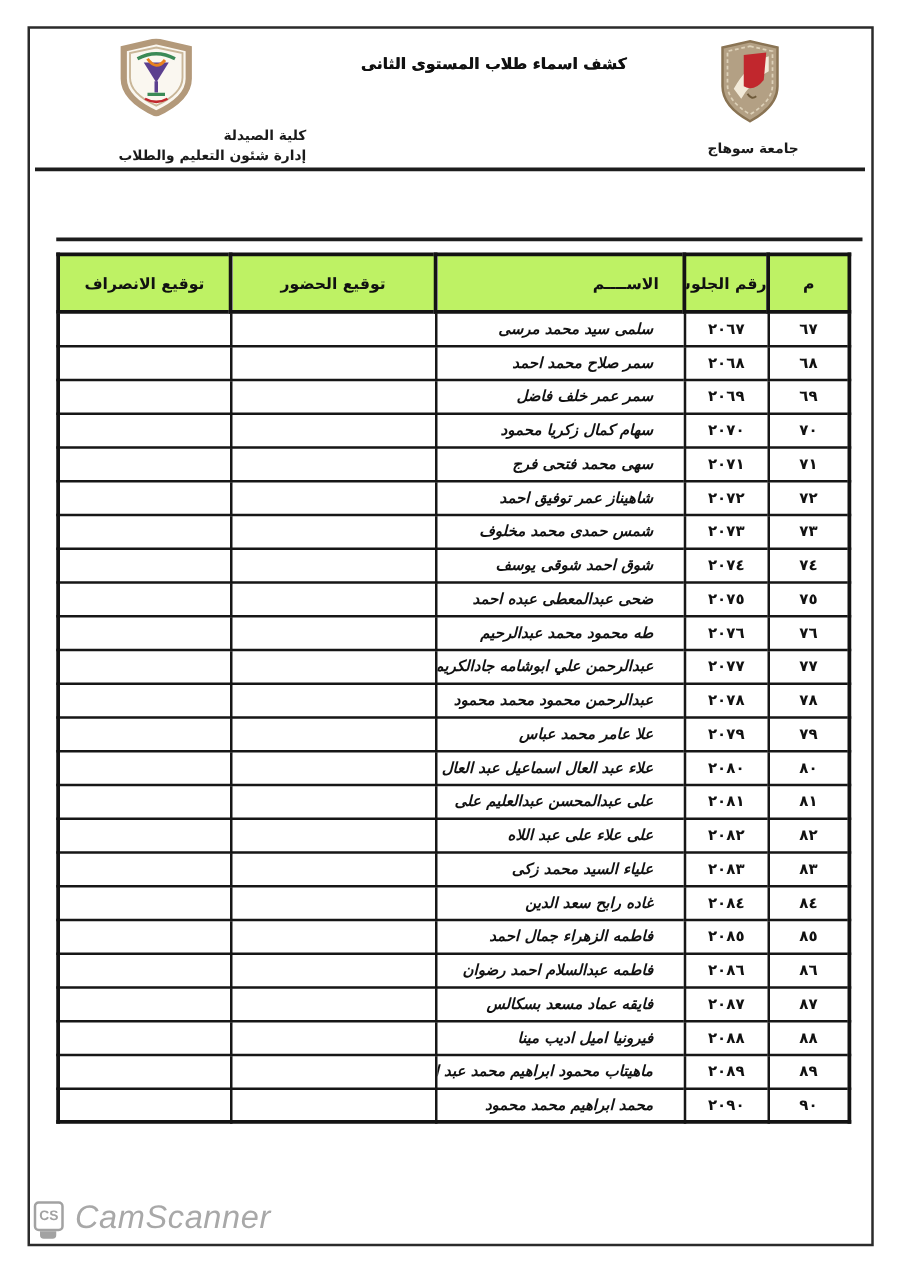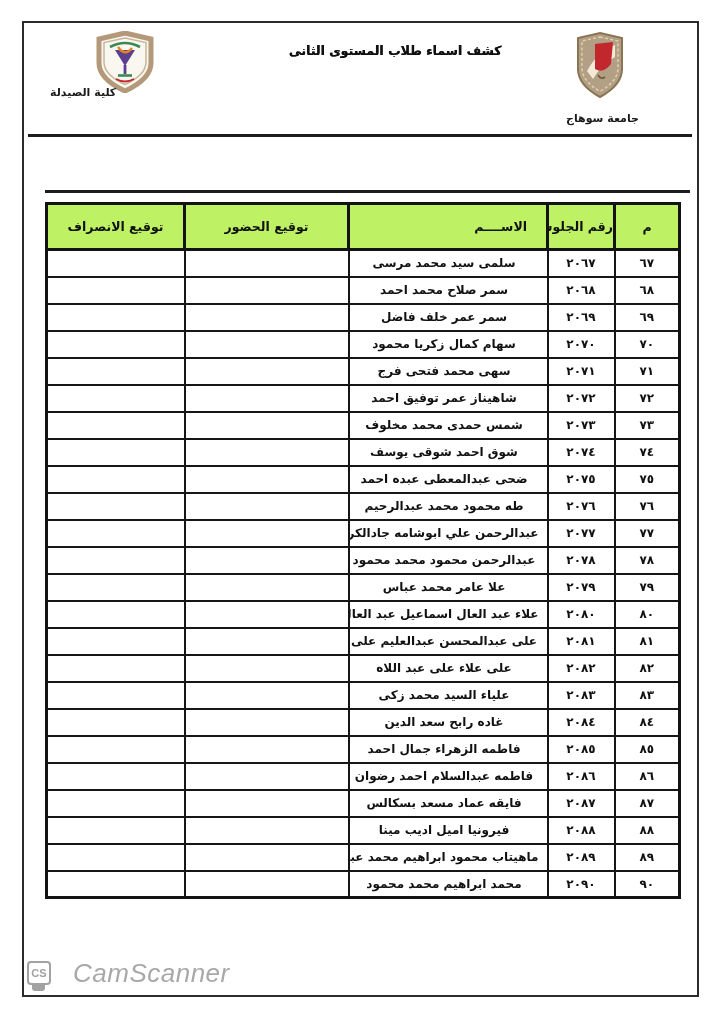--- a/index.html
+++ b/index.html
@@ -8,22 +8,22 @@
     position:relative; width:720px; height:1017px;
     background:#ffffff; overflow:hidden;
   }
   .page-border {
     position:absolute; left:22px; top:21px; width:677px; height:976px;
     border:2px solid #2b2b2b; background:#ffffff;
   }
   
   .pharm-logo { position:absolute; left:93px; top:31px; width:64px; height:62px; }
   .fac-text {
-    position:absolute; left:50px; top:85px; width:195px;
-    text-align:left; font-size:11px; font-weight:bold; color:#1a1a1a; line-height:1.45;
+    position:absolute; left:50px; top:101px; width:195px;
+    text-align:right; font-size:11px; font-weight:bold; color:#1a1a1a; line-height:1.45;
   }
   .sheet-subtitle {
     position:absolute; left:270px; top:43px; width:250px;
     text-align:center; font-size:12.5px; font-weight:bold; color:#111;
     text-shadow:0.3px 0 0 #111;
   }
   .univ-logo { position:absolute; left:574px; top:31px; width:52px; height:68px; }
   .univ-text {
     position:absolute; left:550px; top:112px; width:105px;
     text-align:center; font-size:11px; font-weight:bold; color:#1a1a1a;
@@ -45,25 +45,25 @@
     background:#bef264; border:3px solid #131313;
     height:46px; font-size:12.5px; font-weight:bold; color:#111;
     text-align:center; white-space:nowrap; overflow:hidden;
   }
   .sheet-table th.th-name { text-align:right; padding-right:19px; }
   .sheet-table td {
     border:2px solid #161616; height:27px;
     font-size:12px; font-weight:bold; color:#111;
     text-align:center; white-space:nowrap; overflow:hidden;
   }
-  .sheet-table td.c-name { padding-right:8px; }
+  .sheet-table td.c-name { text-align:right; padding-right:24px;font-style:italic; }
   
   .watermark {
     position:absolute; left:27px; top:955px; height:36px;
-    display:flex; align-items:center; gap:22px;
+    display:flex; align-items:center; gap:9px;
   }
   .cs-icon {
     position:relative; width:24px; height:24px;
     border:2.5px solid #a2a2a2; border-radius:4px;
     display:flex; align-items:center; justify-content:center;
     font-size:11px; font-weight:bold; color:#a2a2a2;
     font-family:"Liberation Sans", sans-serif;
   }
   .cs-icon::after {
     content:""; position:absolute; left:3px; bottom:-8px;
@@ -86,20 +86,21 @@
     <path d="M32 7 L53 11.5 V31 Q53 44 32 53.5 Q11 44 11 31 V11.5 Z" fill="none" stroke="#c9b698" stroke-width="1.5"></path>
     <path d="M17 16 Q32 8 47 16" fill="none" stroke="#3a8a57" stroke-width="2.6"></path>
     <path d="M22 19 H42 L32 35 Z" fill="#5b3f8f"></path>
     <path d="M25 16 Q32 26 39 17" fill="none" stroke="#e8821e" stroke-width="2.4"></path>
     <rect x="30.6" y="34" width="2.8" height="9" fill="#5b3f8f"></rect>
     <path d="M25 44.5 H39" stroke="#3a8a57" stroke-width="2.6"></path>
     <path d="M23 48 Q32 53 41 48" fill="none" stroke="#c1272d" stroke-width="2"></path>
   </svg>
   <div class="fac-text" dir="rtl">
     <div>كلية الصيدلة</div>
+    <div>إدارة شئون التعليم والطلاب</div>
   </div>
 
   <div class="sheet-subtitle" dir="rtl">كشف اسماء طلاب المستوى الثانى</div>
 
   <svg class="univ-logo" viewBox="0 0 52 68">
     <path d="M26 2 L48 7 V38 Q48 54 26 66 Q4 54 4 38 V7 Z" fill="#b3a084" stroke="#8a7454" stroke-width="2"></path>
     <path d="M26 6 L44 10 V37 Q44 50 26 60.5 Q8 50 8 37 V10 Z" fill="none" stroke="#ddd1b8" stroke-width="1.4" stroke-dasharray="3 2.2"></path>
     <path d="M13 40 Q24 20 41 14 L41 26 Q27 34 19 48 Z" fill="#f2ead9"></path>
     <path d="M21 13 L39 11 L37 33 Q29 43 21 38 Z" fill="#c1272d"></path>
     <path d="M24 44 Q27 49 31 46" fill="none" stroke="#6e5a3a" stroke-width="1.6"></path>

